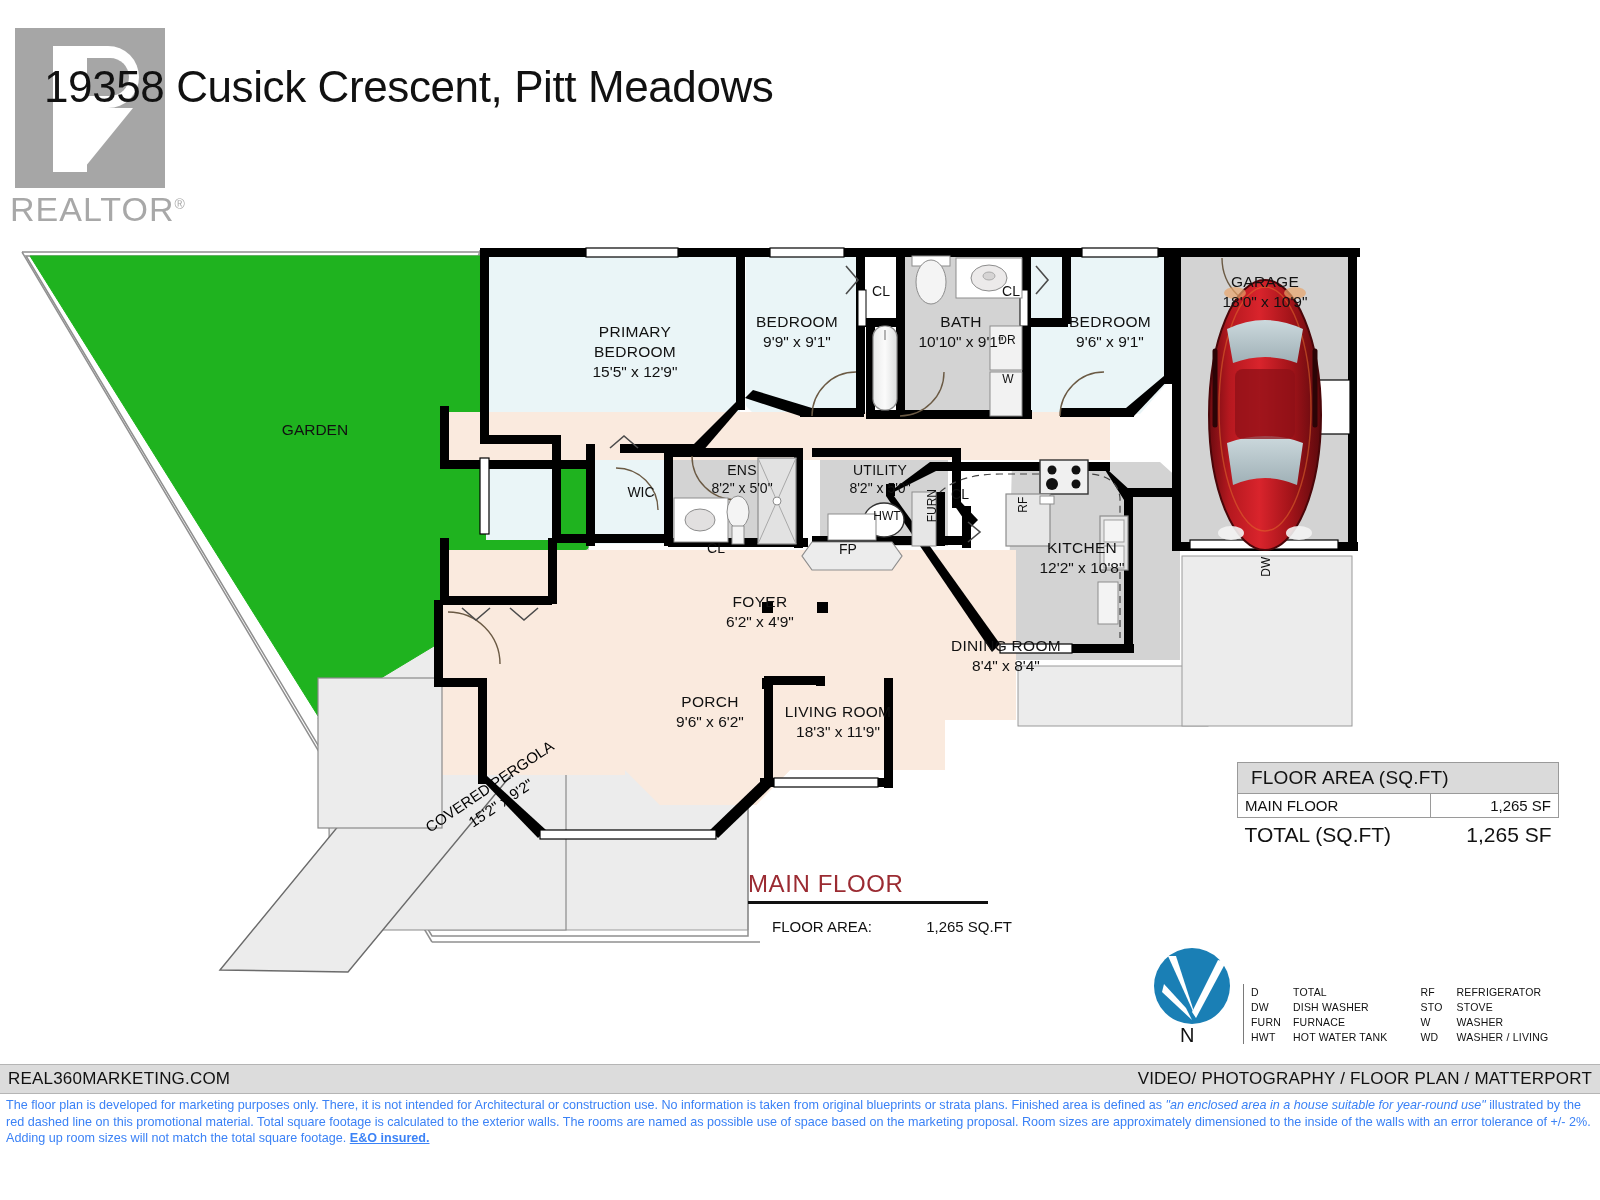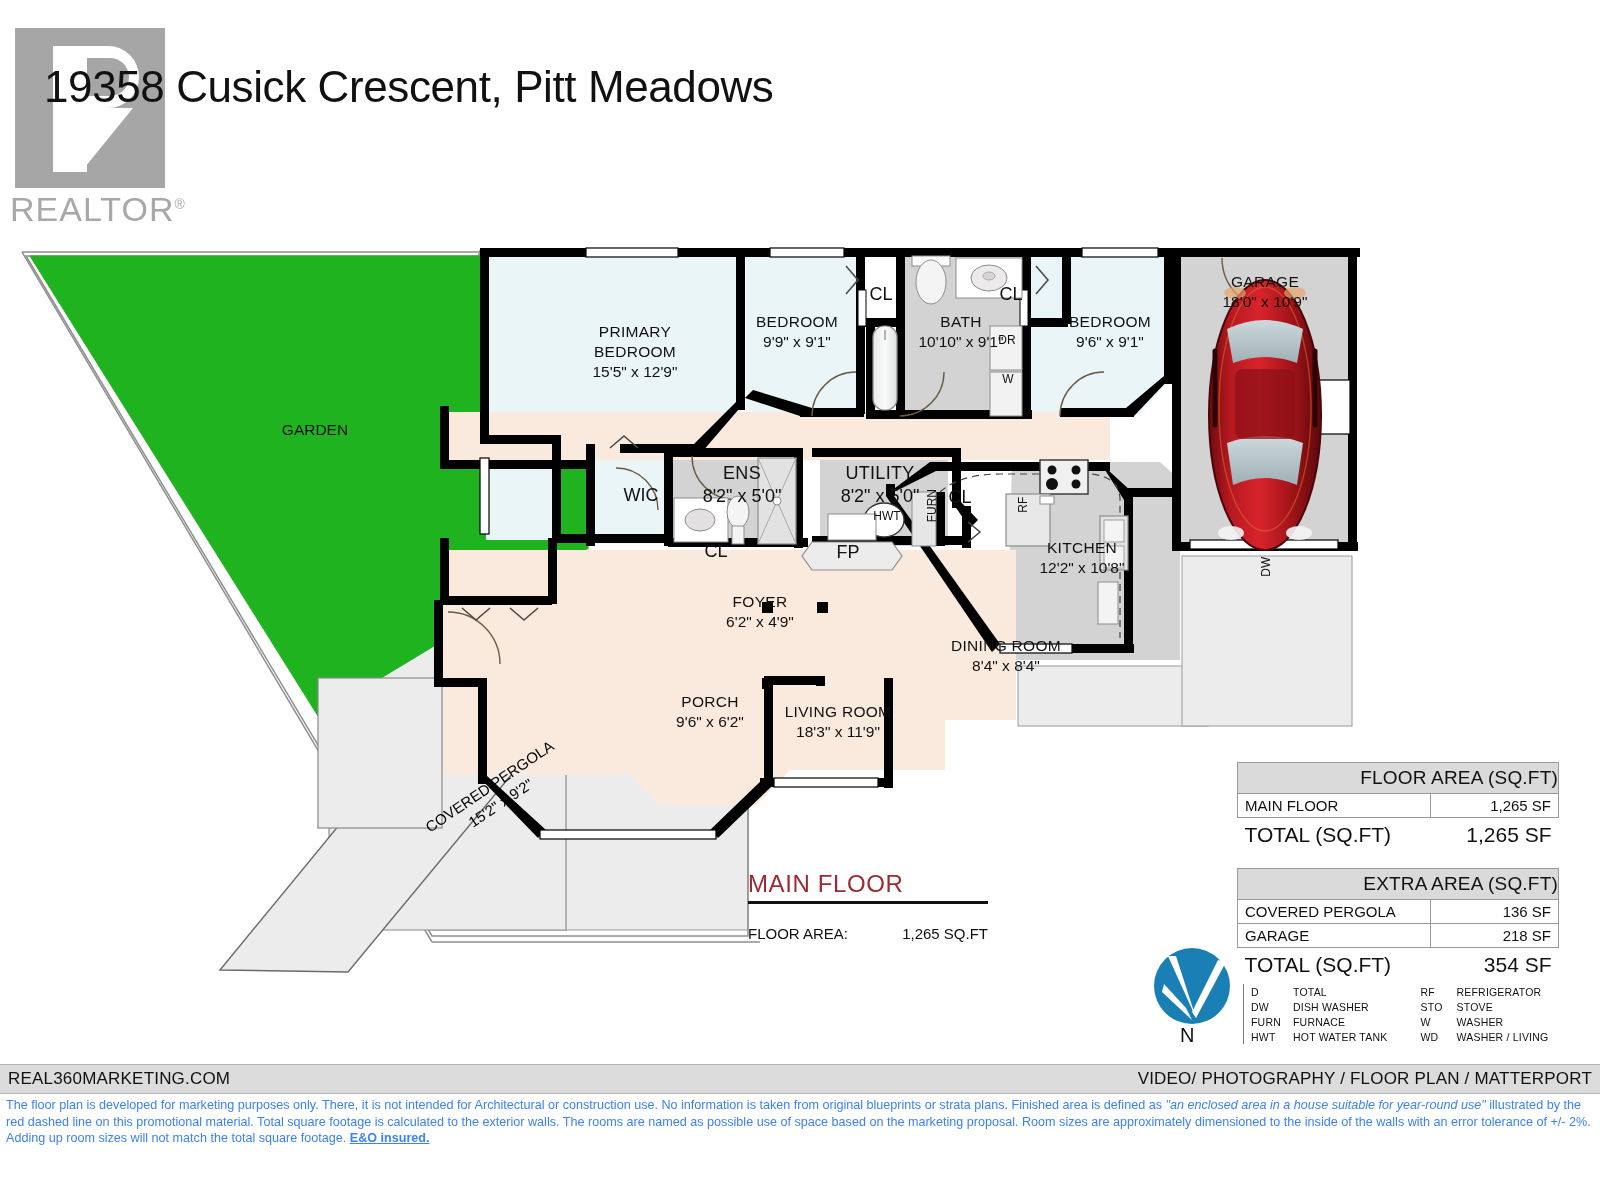--- a/index.html
+++ b/index.html
@@ -51,45 +51,45 @@
   #plan-canvas{left:0;top:230px;width:1600px;height:830px;}
 
   
   .rmlabel{
     position:absolute;text-align:center;line-height:1.28;
     font-size:15.5px;color:#111;white-space:nowrap;
     font-family:"Liberation Sans", sans-serif;
   }
   .rmlabel .nm{display:block;letter-spacing:.3px;}
   .rmlabel .dim{display:block;}
-  .rmlabel.sm{font-size:18px;}
+  .rmlabel.sm{font-size:14px;}
   .rmlabel.tiny{font-size:12px;}
   .rmlabel.rot{transform:rotate(-90deg);}
 
   
   #mainfloor-caption{left:748px;top:870px;width:260px;}
   #mainfloor-caption .mf-title{
     font-size:24px;color:#9b2b32;letter-spacing:.6px;
   }
   #mainfloor-caption .mf-rule{
     height:3px;background:#111;margin-top:3px;width:240px;
   }
   #mainfloor-caption .mf-row{
-    margin-top:21px;display:flex;justify-content:space-between;width:240px;
-    font-size:15px;color:#111;
+    margin-top:14px;display:flex;justify-content:space-between;width:240px;
+    font-size:15px;color:#111;padding-left:24px;
   }
 
   
   #area-tables{left:1237px;top:762px;width:322px;}
   .atable{width:100%;border-collapse:collapse;margin-bottom:2px;}
   .atable td,.atable th{
     border:1px solid #9a9a9a;padding:3px 7px;font-size:15px;font-weight:400;color:#111;
   }
   .atable .hdr{
-    background:#dadada;text-align:right;font-size:19px;letter-spacing:.2px;padding:4px 0;
+    background:#dadada;text-align:left;font-size:19px;letter-spacing:.2px;padding:4px 13px;
   }
   .atable .val{text-align:right;width:40%;}
   .atable .totrow td{
     border:none;font-size:21px;padding-top:5px;padding-bottom:5px;
   }
   .atable .totrow td.val{text-align:right;}
   .spacer{height:14px;}
 
   
   #legend{
@@ -506,39 +506,20 @@
     </tr>
     <tr class="totrow">
       <td>TOTAL (SQ.FT)</td>
       <td class="val">1,265 SF</td>
     </tr>
   </tbody>
     </table>
 
   <div class="spacer"></div>
 
-  <table class="atable">
-    <tbody>
-        <tr>
-      <th class="hdr" colspan="2">EXTRA AREA (SQ.FT)</th>
-    </tr>
-    <tr>
-      <td>COVERED PERGOLA</td>
-      <td class="val">136 SF</td>
-    </tr>
-    <tr>
-      <td>GARAGE</td>
-      <td class="val">218 SF</td>
-    </tr>
-    <tr class="totrow">
-      <td>TOTAL (SQ.FT)</td>
-      <td class="val">354 SF</td>
-    </tr>
-  </tbody>
-    </table>
 </div>
 
 <div class="abs" id="compass">
   <svg width="88" height="84" viewBox="0 0 88 84">
     <circle cx="40" cy="40" r="38" fill="#1a7fb5"></circle>
     <path d="M18 12 L42 66 L70 18 L62 62 L40 76 L12 40 Z" fill="#ffffff" opacity="0"></path>
     <path d="M16 10 L44 72 L24 10 Z" fill="#ffffff"></path>
     <path d="M44 72 L74 16 L66 14 L40 66 Z" fill="#ffffff"></path>
     <path d="M10 46 L40 74 L34 62 L12 38 Z" fill="#ffffff"></path>
   </svg>

